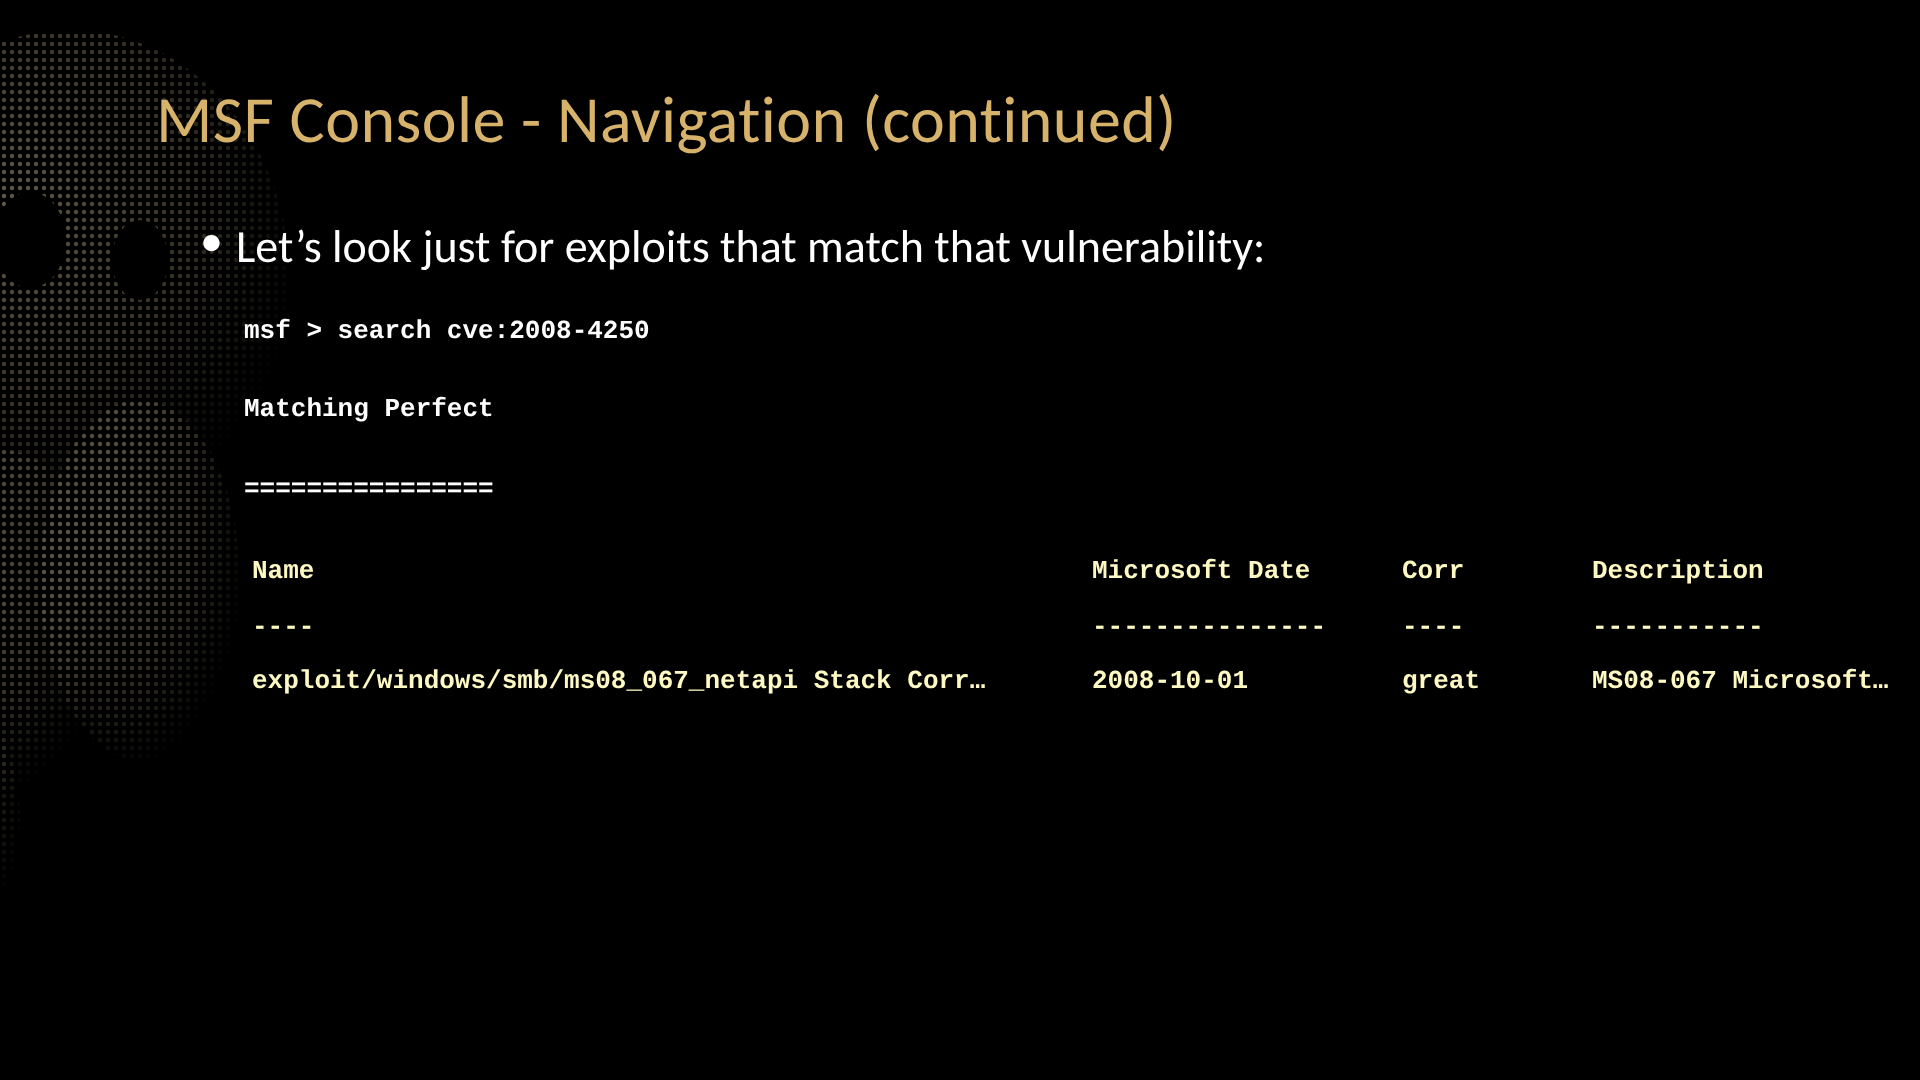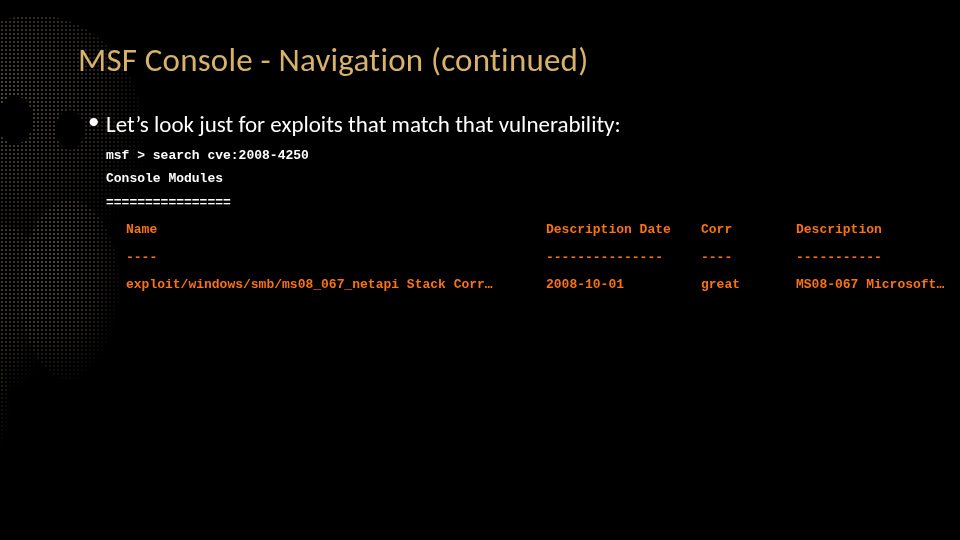--- a/index.html
+++ b/index.html
@@ -32,21 +32,21 @@
     height: 404px;
   }
   h1.title {
     margin: 0 0 30px 0;
     font-weight: 400;
     font-size: 33px;
     color: #d6b26b;
     letter-spacing: 0.2px;
   }
   .bullets {
-    margin: 0;
+    margin: 12px;
     padding: 0 0 0 10px;
     list-style: none;
     font-size: 23px;
     color: #fff;
   }
   .bullets > li {
     position: relative;
     padding-left: 18px;
     margin-bottom: 6px;
   }
@@ -62,37 +62,37 @@
   .term-block {
     padding-left: 28px;
     font-family: "Courier New", Courier, monospace;
     font-size: 13px;
     font-weight: bold;
     line-height: 1.8;
     color: #fff;
     white-space: nowrap;
   }
   .term-line {
-    margin: 0;
+    margin: 16px;
   }
   .term-table {
     padding-left: 20px;
     margin-top: 2px;
     margin-bottom: 14px;
   }
   table.mods {
     border-collapse: collapse;
     table-layout: fixed;
     width: 836px;
   }
   table.mods td {
     font-family: "Courier New", Courier, monospace;
     font-size: 13px;
     font-weight: bold;
-    color: #f97316;
+    color: #fef9c3;
     padding: 2px 6px 2px 0;
     white-space: nowrap;
     overflow: hidden;
     text-overflow: ellipsis;
     vertical-align: top;
     margin-left: 12px;
   }
   .col-name { width: 420px; }
   .col-date { width: 155px; }
   .col-rank { width: 95px; }
@@ -127,35 +127,35 @@
 <div class="content">
 
   <h1 class="title">MSF Console - Navigation (continued)</h1>
 
   <ul class="bullets">
     <li>Let’s look just for exploits that match that vulnerability:</li>
   </ul>
 
   <div class="term-block">
     <p class="term-line">msf &gt; search cve:2008-4250</p>
-    <p class="term-line">Console Modules</p>
+    <p class="term-line">Matching Perfect</p>
     <p class="term-line">================</p>
 
     <div class="term-table">
       <table class="mods">
         <colgroup>
           <col class="col-name">
             <col class="col-date">
             <col class="col-rank">
             <col class="col-desc">
         </colgroup>
         <tbody>
             <tr>
           <td>Name</td>
-          <td>Description Date</td>
+          <td>Microsoft Date</td>
           <td>Corr</td>
           <td>Description</td>
         </tr>
         <tr>
           <td>----</td>
           <td>---------------</td>
           <td>----</td>
           <td>-----------</td>
         </tr>
         <tr>

